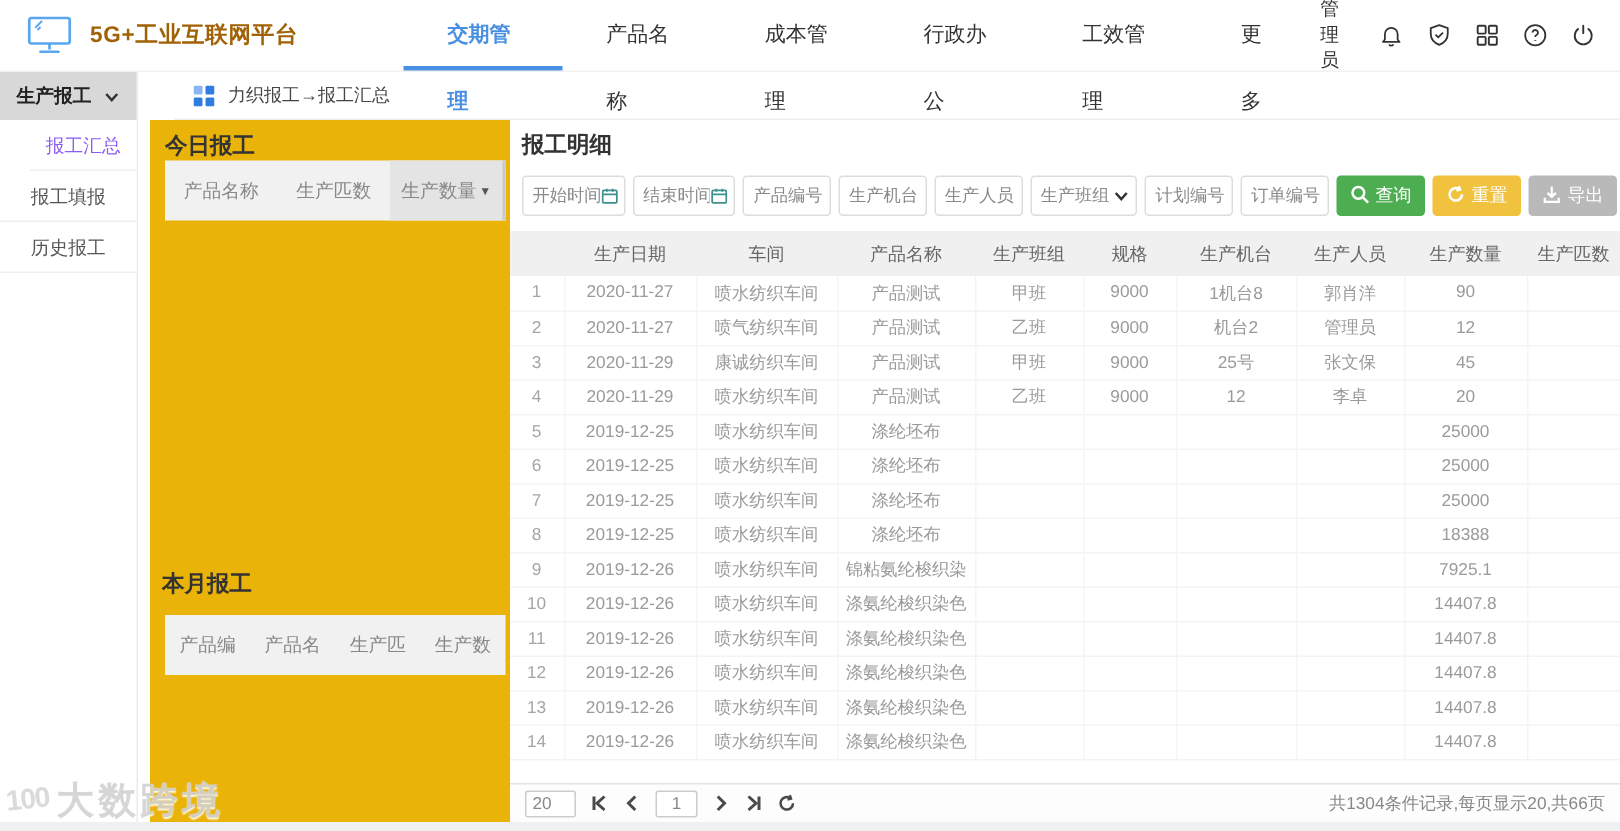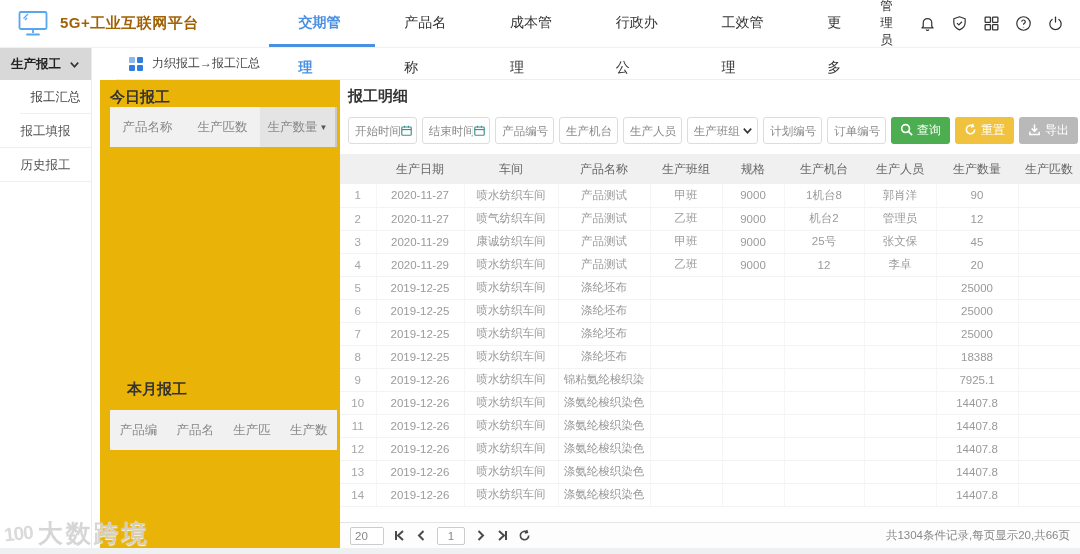--- a/index.html
+++ b/index.html
@@ -14,36 +14,36 @@
   .nav-item{padding:0 29px;line-height:45px;font-size:14px;color:#333;cursor:pointer;border-bottom:3px solid transparent;}
   .nav-item.active{color:#4a90e2;border-bottom-color:#4a90e2;font-weight:bold;}
   .top-right{margin-left:auto;display:flex;align-items:center;gap:15px;padding-right:16px;}
   .user-name{font-size:12.5px;color:#333;}
   .tb-icon{display:flex;align-items:center;cursor:pointer;}
 
   
   .sidebar{position:absolute;top:48px;left:0;bottom:0;width:92px;background:#fff;border-right:1px solid #ececec;z-index:6;}
   .side-group{height:32px;background:#d8d8d8;display:flex;align-items:center;justify-content:center;gap:8px;font-weight:bold;color:#222;font-size:12.5px;cursor:pointer;}
   .side-item{height:34px;line-height:34px;text-align:center;font-size:12.5px;color:#555;border-bottom:1px solid #efefef;cursor:pointer;background:#fff;}
-  .side-item.active{color:#404040;margin-left:20px;}
+  .side-item.active{color:#8b5cf6;margin-left:20px;}
 
   
   .crumbbar{position:absolute;top:48px;left:100px;right:0;height:32px;background:#fff;border-bottom:1px solid #eee;display:flex;align-items:center;gap:9px;padding-left:13px;z-index:5;margin-left:16px;}
   .crumb-text{font-size:12px;color:#444;}
 
   
   .left-panel{position:absolute;top:80px;left:100px;width:240px;bottom:6px;background:#eab308;}
   .panel-title{font-size:15px;font-weight:bold;color:#333;}
   .today-title{position:absolute;top:8px;left:10px;}
   .mini-header{position:absolute;left:10px;right:3px;display:flex;height:40px;background:#f1f1f1;align-items:center;color:#888;font-size:12.5px;}
   .today-header{top:27px;}
   .mini-cell{flex:1;text-align:center;height:100%;line-height:40px;white-space:nowrap;overflow:hidden;}
   .mini-cell.sorted{background:#e4e4e4;border-right:2px solid #c9c9c9;}
   .sort-arrow{font-size:8px;color:#555;margin-left:2px;vertical-align:1px;}
-  .month-title{position:absolute;top:300px;left:27px;}
+  .month-title{position:absolute;top:300px;left:8px;}
   .month-header{top:330px;}
 
   
   .right-panel{position:absolute;top:80px;left:340px;right:0;bottom:0;background:#fff;}
   .detail-title{position:absolute;top:7px;left:8px;}
   .filter-row{position:absolute;top:37px;left:8px;right:2px;height:27px;display:flex;gap:5px;}
   .filter{position:relative;display:flex;align-items:center;height:27px;border:1px solid #ddd;border-radius:3px;background:#fff;}
   .filter.date{width:70px;}
   .filter.text{width:60px;}
   .filter.select{width:73px;}

